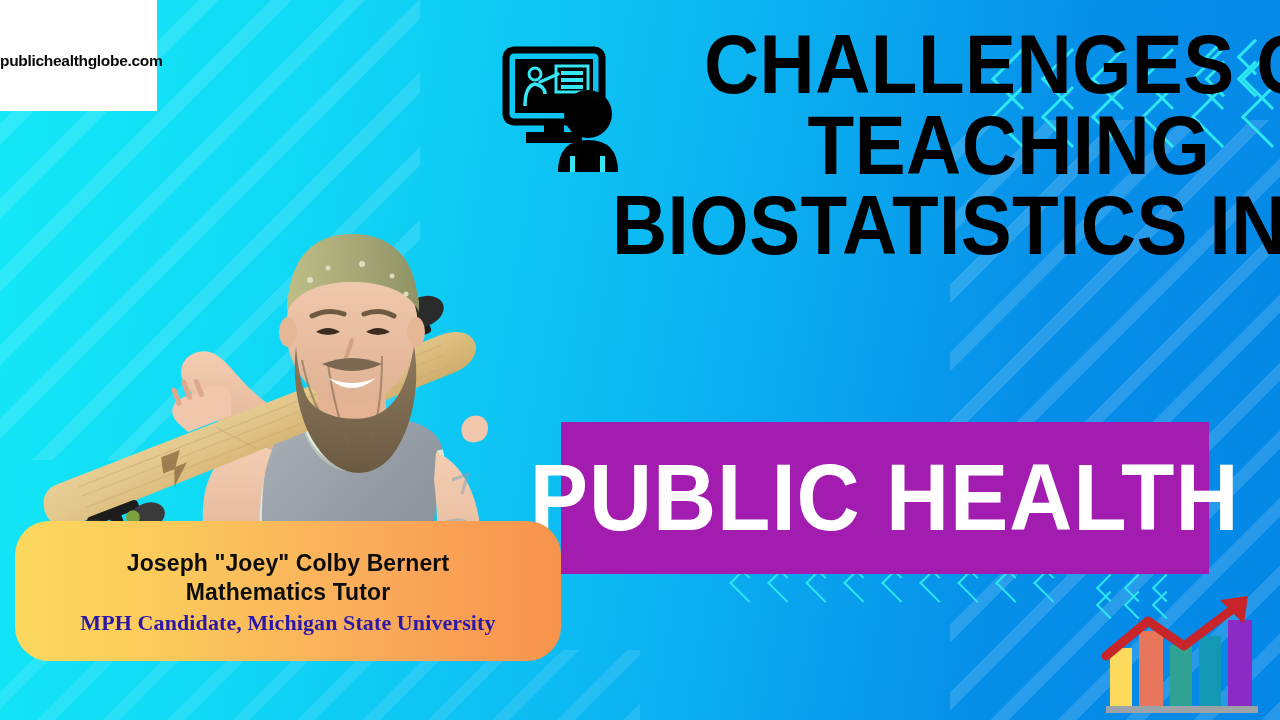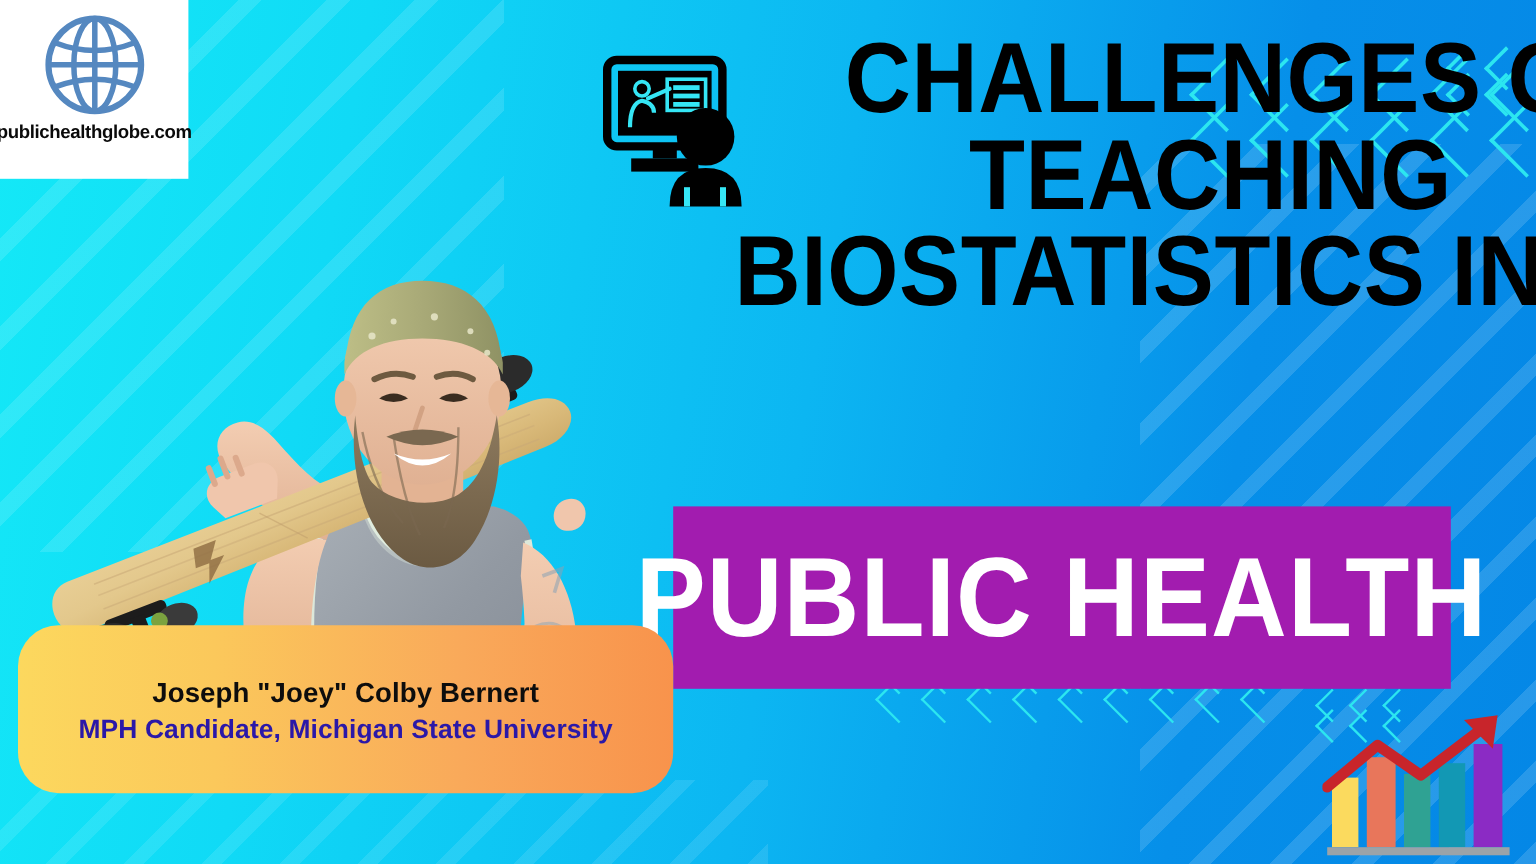--- a/index.html
+++ b/index.html
@@ -65,22 +65,22 @@
 
   
   #chev-chart{ left:1100px; top:578px; }
   #chev-chart .chev{ width:20px; height:40px; margin-right:8px; }
   #chev-chart .chev i{ left:0; width:20px; height:20px; border-width:2px; transform:rotate(-45deg); }
   #chev-chart .chev i:nth-child(1){ top:0; }
   #chev-chart .chev i:nth-child(2){ top:17px; }
 
   
   .logo-box{
-    position:absolute; left:0; top:0; width:157px; height:149px;
-    background:#fff; display:flex; flex-direction:column;
+    position:absolute; left:0; top:0; width:157px; height:111px;
+    background:#fff; display:flex; flex-direction:row;
     align-items:center; justify-content:flex-start; padding-top:8px;
   }
   .logo-globe{ width:92px; height:92px; }
   .logo-text{
     font-size:15.5px; font-weight:bold; color:#0a0a0a;
     letter-spacing:-.3px; margin-top:2px; white-space:nowrap;
     font-family:"Liberation Sans", sans-serif;
   }
 
   
@@ -120,21 +120,21 @@
   
   .name-card{
     position:absolute; left:15px; top:521px; width:546px; height:140px;
     background:linear-gradient(90deg,#FCD85E 0%,#FBC85B 30%,#F9A95A 68%,#F8934C 100%);
     border-radius:34px;
     display:flex; flex-direction:column; align-items:center; justify-content:center;
     padding-top:4px;
   }
   .name-line1{ font-size:23px; font-weight:bold; color:#0d0d0d; letter-spacing:.1px; line-height:1.26; }
   .name-line2{ font-size:23px; font-weight:bold; color:#0d0d0d; letter-spacing:.1px; line-height:1.26; }
-  .name-line3{ font-size:22px; font-weight:bold; color:#2B18A8; letter-spacing:.1px; line-height:1.30; margin-top:2px;}
+  .name-line3{ font-size:22px; font-weight:bold; color:#2B18A8; letter-spacing:.1px; line-height:1.30; margin-top:2px;font-family:Liberation Serif, serif;}
 
   
   .chart-graphic{ position:absolute; left:1102px; top:588px; width:170px; height:125px; }
 </style>
 </head>
 <body>
 
 <div class="bg-streaks-left"></div>
 <div class="bg-streaks-right"></div>
 <div class="bg-streaks-bottom"></div>
@@ -386,20 +386,21 @@
   <div class="title-line l2">TEACHING</div>
   <div class="title-line l3">BIOSTATISTICS IN</div>
 </div>
 
 <div class="black-bar">
   <span>PUBLIC HEALTH</span>
 </div>
 
 <div class="name-card">
   <div class="name-line1">Joseph "Joey" Colby Bernert</div>
+  <div class="name-line2">Mathematics Tutor</div>
   <div class="name-line3">MPH Candidate, Michigan State University</div>
 </div>
 
 <div class="chart-graphic">
   <svg viewBox="0 0 170 125" width="170" height="125">
     <g>
       <rect id="bar0" x="8" y="60" width="22" height="58" fill="#FBDA5E"></rect>
       <rect id="bar1" x="37" y="43" width="24" height="75" fill="#E8765B"></rect>
       <rect id="bar2" x="68" y="57" width="22" height="61" fill="#2FA293"></rect>
       <rect id="bar3" x="97" y="48" width="22" height="70" fill="#1298B4"></rect>

